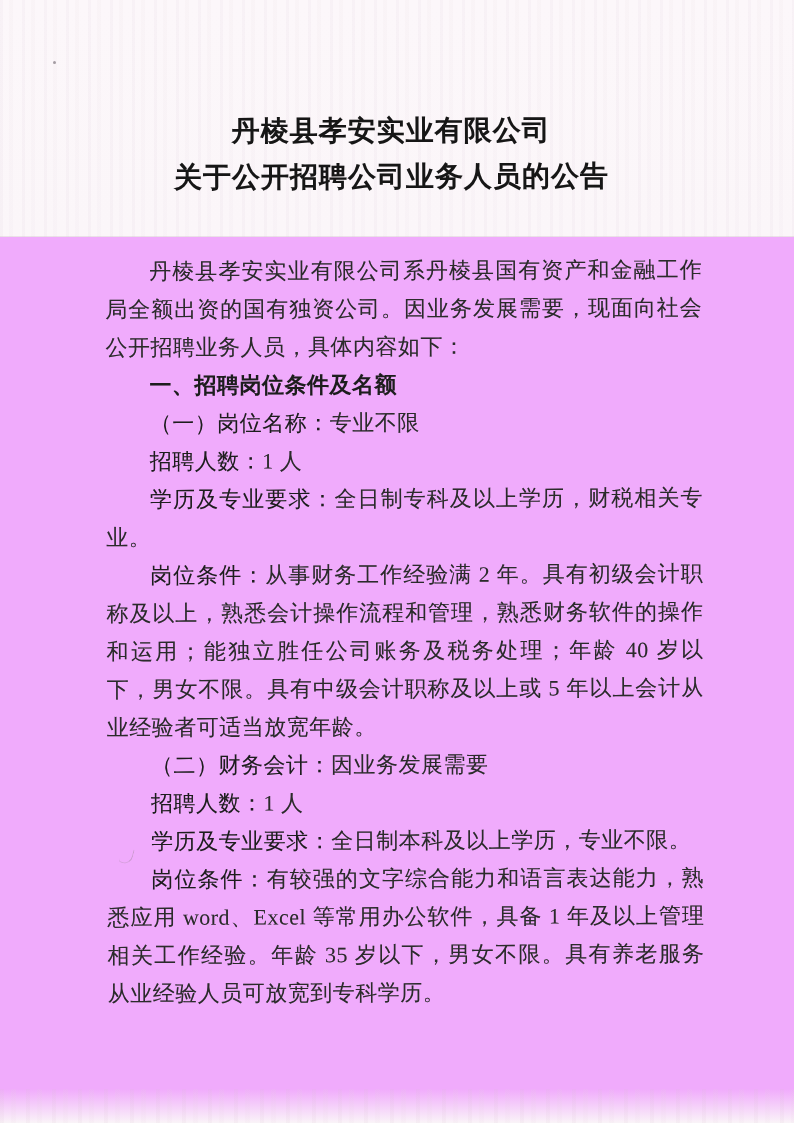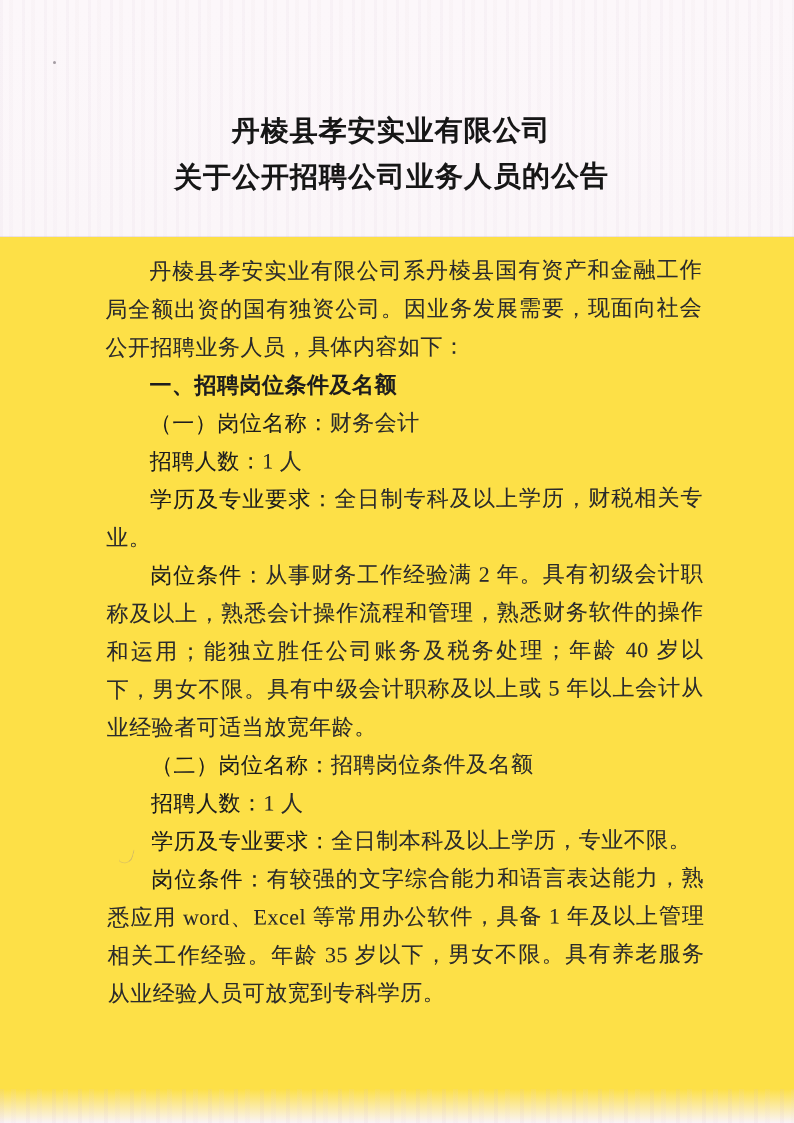--- a/index.html
+++ b/index.html
@@ -11,21 +11,21 @@
     width: 794px;
     height: 1123px;
     overflow: hidden;
     font-family: "Liberation Serif", "DejaVu Serif", serif;
     color: #262626;
   }
   .page {
     position: relative;
     width: 794px;
     height: 1123px;
-    background: #fde047;
+    background: #f0abfc;
     overflow: hidden;
   }
   
   .scan-band-top {
     position: absolute;
     top: 0; left: 0; right: 0;
     height: 236px;
     background:
       repeating-linear-gradient(90deg,
         rgba(214,190,205,0.10) 0px, rgba(214,190,205,0.10) 3px,
@@ -114,29 +114,29 @@
 
     <h1 class="doc-title">
       <span class="title-line">丹棱县孝安实业有限公司</span>
       <span class="title-line">关于公开招聘公司业务人员的公告</span>
     </h1>
 
     <p class="para">丹棱县孝安实业有限公司系丹棱县国有资产和金融工作局全额出资的国有独资公司。因业务发展需要，现面向社会公开招聘业务人员，具体内容如下：</p>
 
     <p class="para section-heading">一、招聘岗位条件及名额</p>
 
-    <p class="para"><span class="label">（一）岗位名称：</span><span>财务会计</span></p>
+    <p class="para"><span class="label">（一）岗位名称：</span><span>专业不限</span></p>
 
     <p class="para"><span class="label">招聘人数：</span><span>1 人</span></p>
 
     <p class="para"><span class="label">学历及专业要求：</span><span>全日制专科及以上学历，财税相关专业。</span></p>
 
     <p class="para"><span class="label">岗位条件：</span><span>从事财务工作经验满 2 年。具有初级会计职称及以上，熟悉会计操作流程和管理，熟悉财务软件的操作和运用；能独立胜任公司账务及税务处理；年龄 40 岁以下，男女不限。具有中级会计职称及以上或 5 年以上会计从业经验者可适当放宽年龄。</span></p>
 
-    <p class="para"><span class="label">（二）岗位名称：</span><span>招聘岗位条件及名额</span></p>
+    <p class="para"><span class="label">（二）财务会计：</span><span>因业务发展需要</span></p>
 
     <p class="para"><span class="label">招聘人数：</span><span>1 人</span></p>
 
     <p class="para"><span class="label">学历及专业要求：</span><span>全日制本科及以上学历，专业不限。</span></p>
 
     <p class="para"><span class="label">岗位条件：</span><span>有较强的文字综合能力和语言表达能力，熟悉应用 word、Excel 等常用办公软件，具备 1 年及以上管理相关工作经验。年龄 35 岁以下，男女不限。具有养老服务从业经验人员可放宽到专科学历。</span></p>
 
   </div>
 </div>
 

